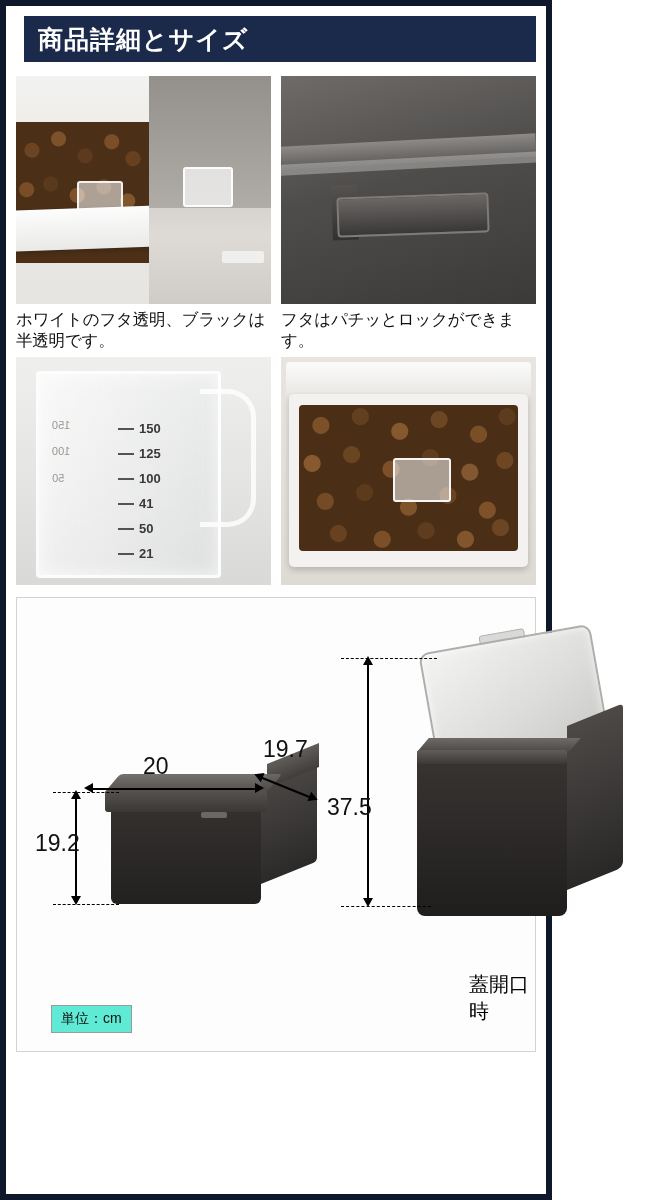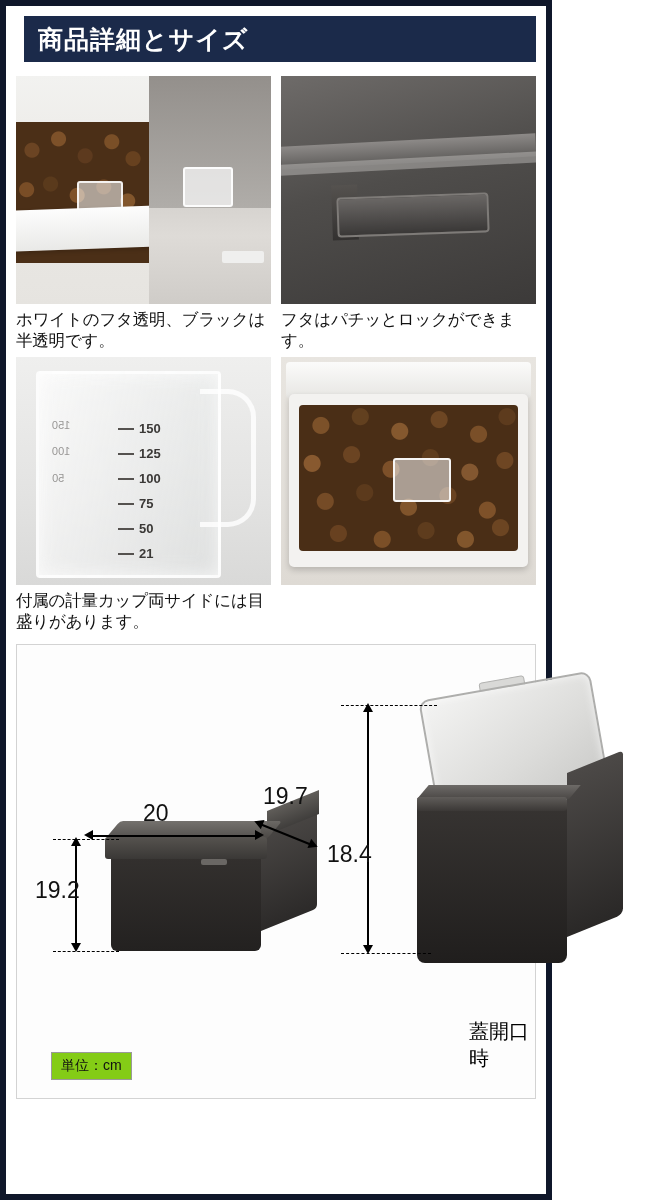--- a/index.html
+++ b/index.html
@@ -309,21 +309,21 @@
     position: relative;
     background: #fdfdfd;
     box-sizing: border-box;
   }
   .unit-box {
     position: absolute;
     left: 34px; bottom: 18px;
     border: 1px solid #9a9a9a;
     padding: 4px 9px;
     font-size: 14px;
-    background: #84cc16;
+    background: #5eead4;
     color: #111;
   }
   .open-label {
     position: absolute;
     left: 452px; bottom: 26px;
     font-size: 20px;
     color: #000000;
   }
 
   
@@ -531,34 +531,33 @@
             <div class="row">
                 <span class="tick"></span>
                 <span class="num">125</span>
               </div>
             <div class="row">
                 <span class="tick"></span>
                 <span class="num">100</span>
               </div>
             <div class="row">
                 <span class="tick"></span>
-                <span class="num">75</span>
+                <span class="num">41</span>
               </div>
             <div class="row">
                 <span class="tick"></span>
                 <span class="num">50</span>
               </div>
             <div class="row">
                 <span class="tick"></span>
                 <span class="num">21</span>
               </div>
           </div>
         </div>
       </div>
-      <div class="caption">付属の計量カップ両サイドには目盛りがあります。</div>
     </div>
 
     <div class="card">
       <div class="photo">
         <div class="p4">
           <div class="p4-lid"></div>
           <div class="p4-body"></div>
           <div class="p4-kibble"></div>
           <div class="p4-scoop"></div>
         </div>
@@ -601,19 +600,19 @@
       <div class="open-rim-top"></div>
       <div class="open-body"></div>
       <div class="open-rim"></div>
     </div>
 
     <div class="dashed-h" style="left:324px; top:60px; width:96px;"></div>
     <div class="dashed-h" style="left:324px; top:308px; width:90px;"></div>
     <div class="dim-line dim-v" style="left:350px; top:66px; height:236px;"></div>
     <div class="arrow arrow-u" style="left:346px; top:58px;"></div>
     <div class="arrow arrow-d" style="left:346px; top:300px;"></div>
-    <div class="dim-label" style="left:310px; top:196px;">18.4</div>
+    <div class="dim-label" style="left:310px; top:196px;">37.5</div>
 
     <div class="unit-box">単位：cm</div>
     <div class="open-label">蓋開口時</div>
   </div>
 
 </div>
 
 </body></html>

